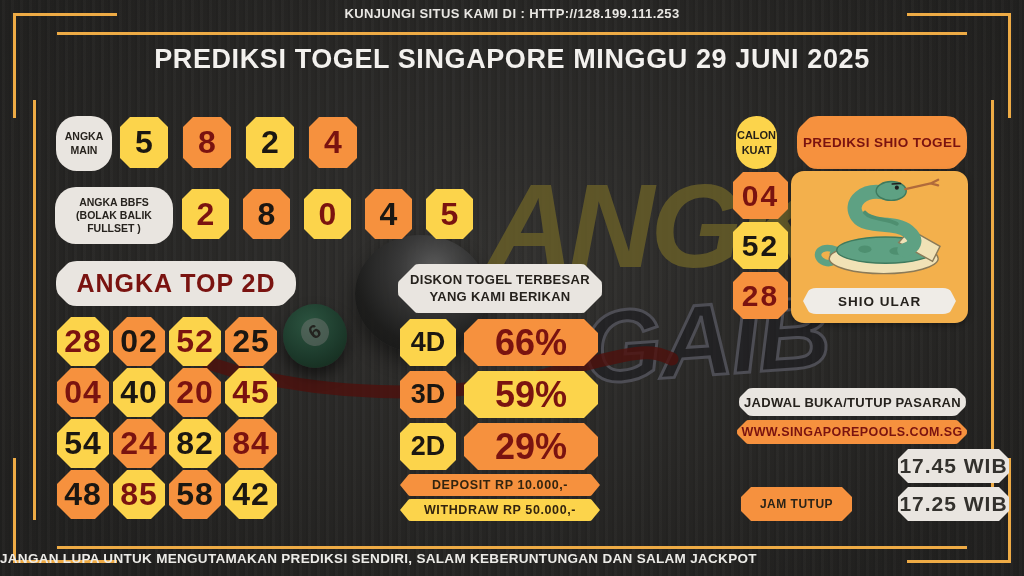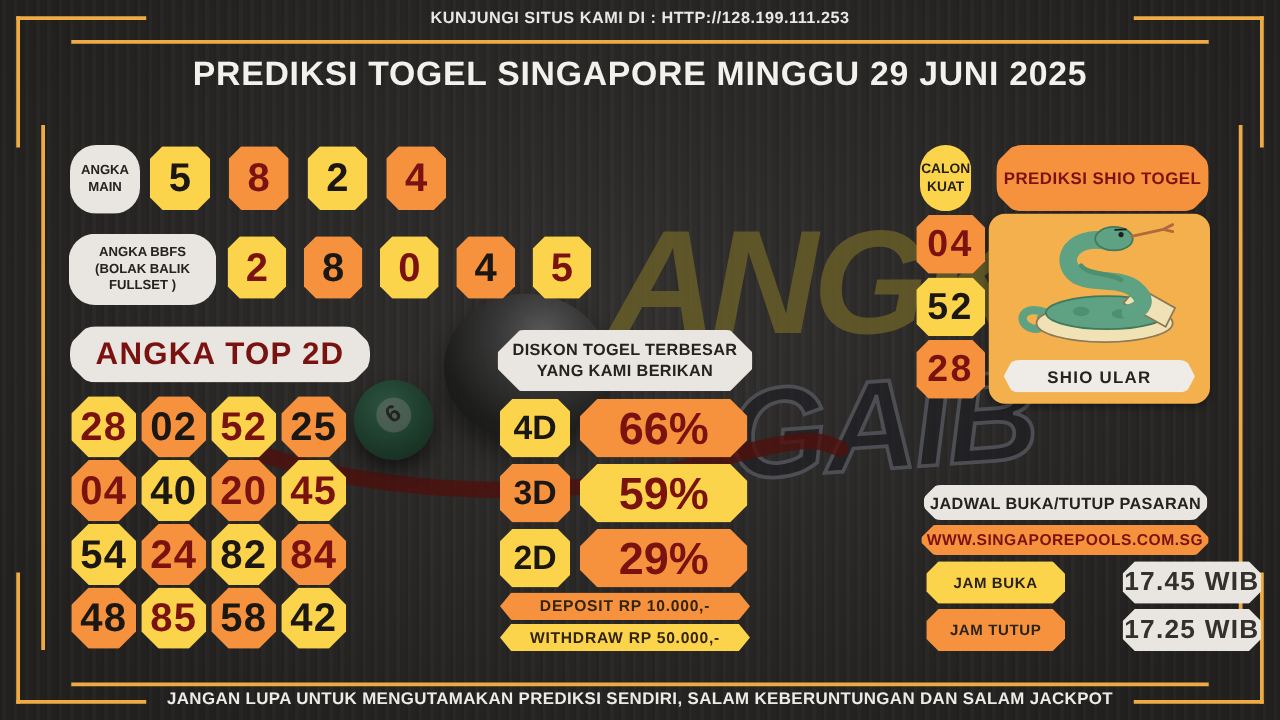--- a/index.html
+++ b/index.html
@@ -50,21 +50,21 @@
   .bg-orange { background:#f6913e; }
   .fg-maroon { color:#7a1310; }
   .fg-black  { color:#1b1712; }
   .center { display:flex; align-items:center; justify-content:center; text-align:center;border-radius:21px; }
   .tile { display:flex; align-items:center; justify-content:center; font-weight:bold; flex:none; }
   
   .site-link { left:0; top:6px; width:100%; text-align:center; color:#e9e7e3;
     font-size:13px; font-weight:600; letter-spacing:.4px; z-index:2; }
   .page-title { left:0; top:44px; width:100%; text-align:center; color:#f3f1ee;
     font-size:27px; font-weight:800; letter-spacing:.6px; z-index:2; }
-  .footer-text { left:0; top:551px; width:100%; text-align:center; color:#ecebe7;
+  .footer-text { left:0; top:551px; width:100%; text-align:left; color:#ecebe7;
     font-size:13.5px; font-weight:600; letter-spacing:.3px; z-index:2; }
   
   .z2 { z-index:2; }
   .label-oct { background:#e9e5e0; color:#26221d; font-weight:bold; line-height:1.25; }
   .angka-main-label { left:56px; top:116px; width:56px; height:55px; font-size:10.5px; }
   .main-digits { left:120px; top:117px; display:flex; gap:15px; }
   .main-digits .tile, .bbfs-digits .tile { width:48px; height:51px; font-size:32px; }
   .bbfs-label { left:55px; top:187px; width:118px; height:57px; font-size:10.5px; flex-direction:column; }
   .bbfs-digits { left:182px; top:189px; display:flex; gap:14px; }
   .bbfs-digits .tile { width:47px; height:50px; }
@@ -205,19 +205,18 @@
     <div class="center hexpt shio-label">SHIO ULAR</div>
   </div>
   <div class="abs z2 shio-numbers">
       <div class="tile oct10 bg-orange fg-maroon">04</div>
       <div class="tile oct10 bg-yellow fg-black">52</div>
       <div class="tile oct10 bg-orange fg-maroon">28</div>
     </div>
 
   <div class="abs z2 center oct10 jadwal-title">JADWAL BUKA/TUTUP PASARAN</div>
   <div class="abs z2 center oct10 website">WWW.SINGAPOREPOOLS.COM.SG</div>
-  <div class="abs z2 tile oct10 bg-yellow jam-label jam-r1">JAM BUKA</div>
   <div class="abs z2 tile oct10 jam-value jam-r1">17.45 WIB</div>
   <div class="abs z2 tile oct10 bg-orange jam-label jam-r2">JAM TUTUP</div>
   <div class="abs z2 tile oct10 jam-value jam-r2">17.25 WIB</div>
 
   <div class="abs footer-text">JANGAN LUPA UNTUK MENGUTAMAKAN PREDIKSI SENDIRI, SALAM KEBERUNTUNGAN DAN SALAM JACKPOT</div>
 </div>
 
 </body></html>

